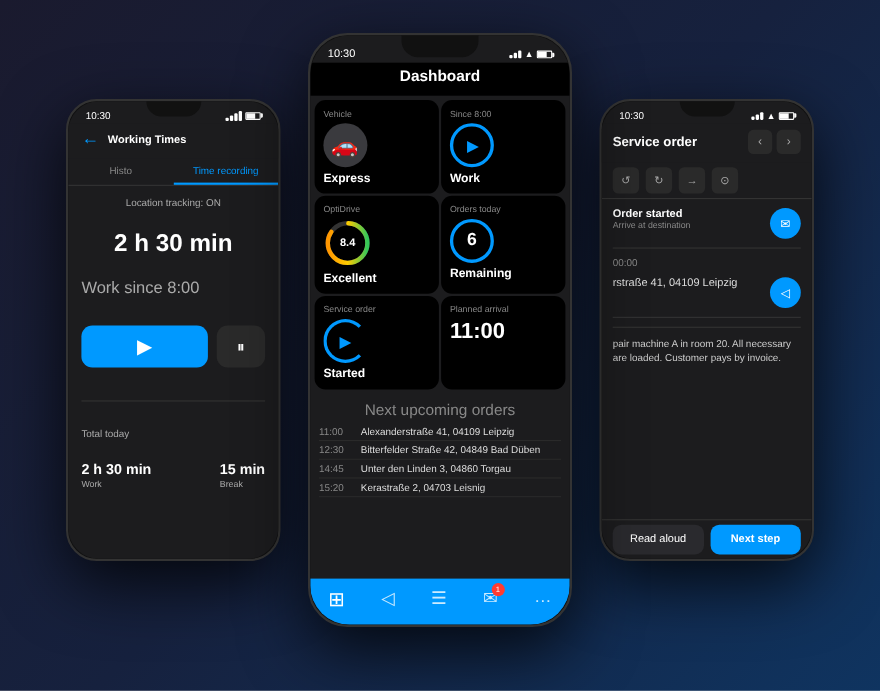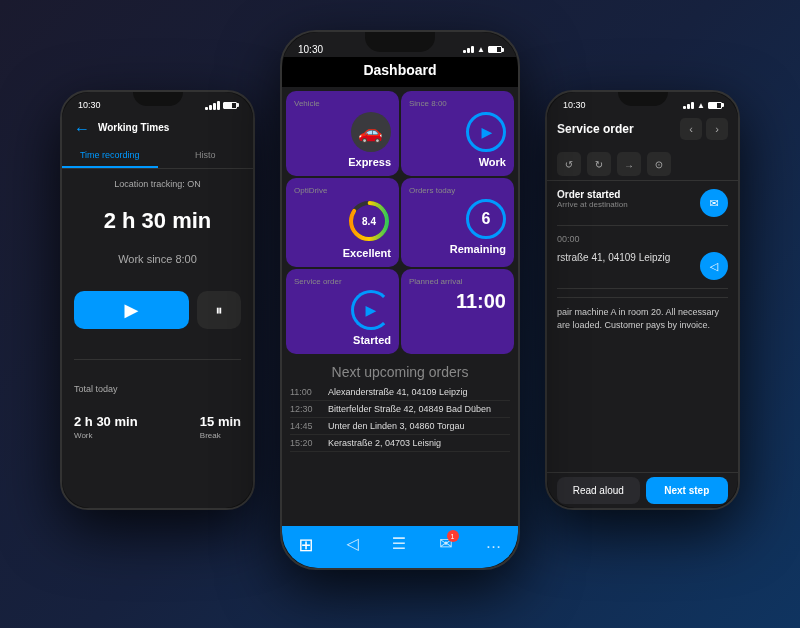--- a/index.html
+++ b/index.html
@@ -204,23 +204,22 @@
 
     .big-time {
       text-align: center;
       color: #fff;
       font-size: 22px;
       font-weight: bold;
       line-height: 1.1;
     }
 
     .work-since {
-      text-align: center;
       color: #aaa;
-      font-size: 11px;
+      font-size: 15px;
     }
 
     .controls-row {
       display: flex;
       gap: 8px;
       align-items: center;
       margin: 6px 0;
     }
 
     .play-btn {
@@ -299,26 +298,26 @@
 
     .dashboard-grid {
       display: grid;
       grid-template-columns: 1fr 1fr;
       gap: 2px;
       padding: 4px;
       flex-shrink: 0;
     }
 
     .dash-card {
-      background: #4c1d95;
+      background: #000000;
       border-radius: 10px;
       padding: 8px;
       display: flex;
       flex-direction: column;
-      align-items: flex-end;
+      align-items: flex-start;
       gap: 4px;
     }
 
     .dash-card-label {
       color: #888;
       font-size: 8px;
       align-self: flex-start;
     }
 
     .dash-card-title {
@@ -655,25 +654,25 @@
           </div>
         </div>
       </div>
 
       <div class="left-header">
         <span class="back-arrow">←</span>
         <span class="left-title">Working Times</span>
       </div>
 
       <div class="left-tabs">
+        <div class="left-tab">
+          <span>Histo</span>
+        </div>
         <div class="left-tab active">
           <span>Time recording</span>
-        </div>
-        <div class="left-tab">
-          <span>Histo</span>
         </div>
       </div>
 
       <div class="left-content">
         <p class="location-text">Location tracking: ON</p>
         <p class="big-time">2 h 30 min</p>
         <p class="work-since">Work since 8:00</p>
 
         <div class="controls-row">
           <div class="play-btn">

